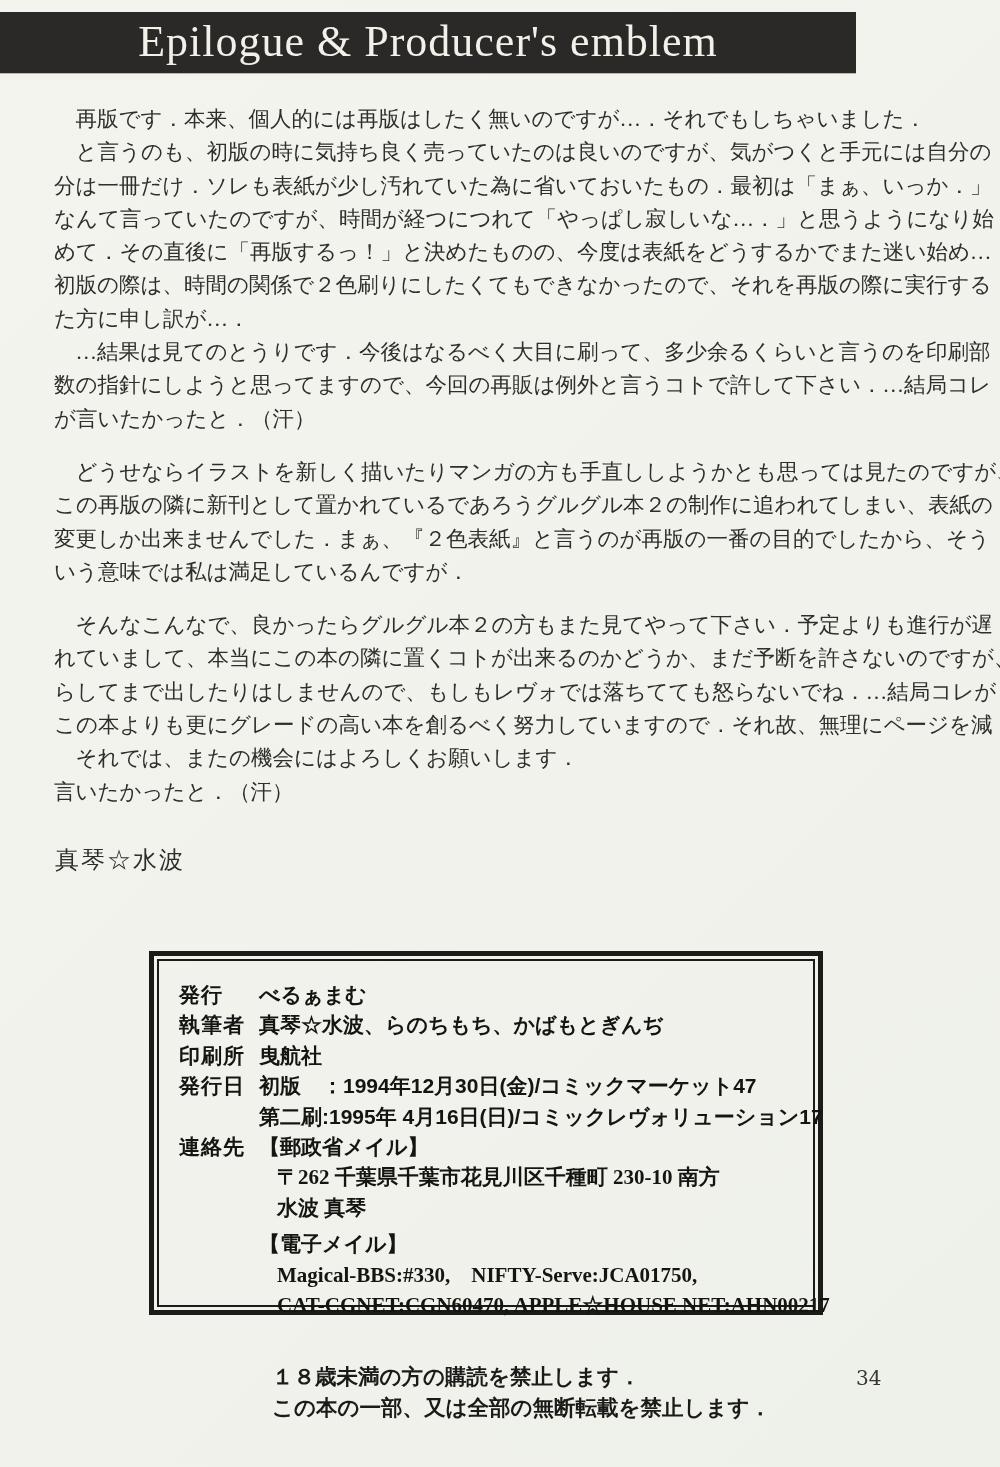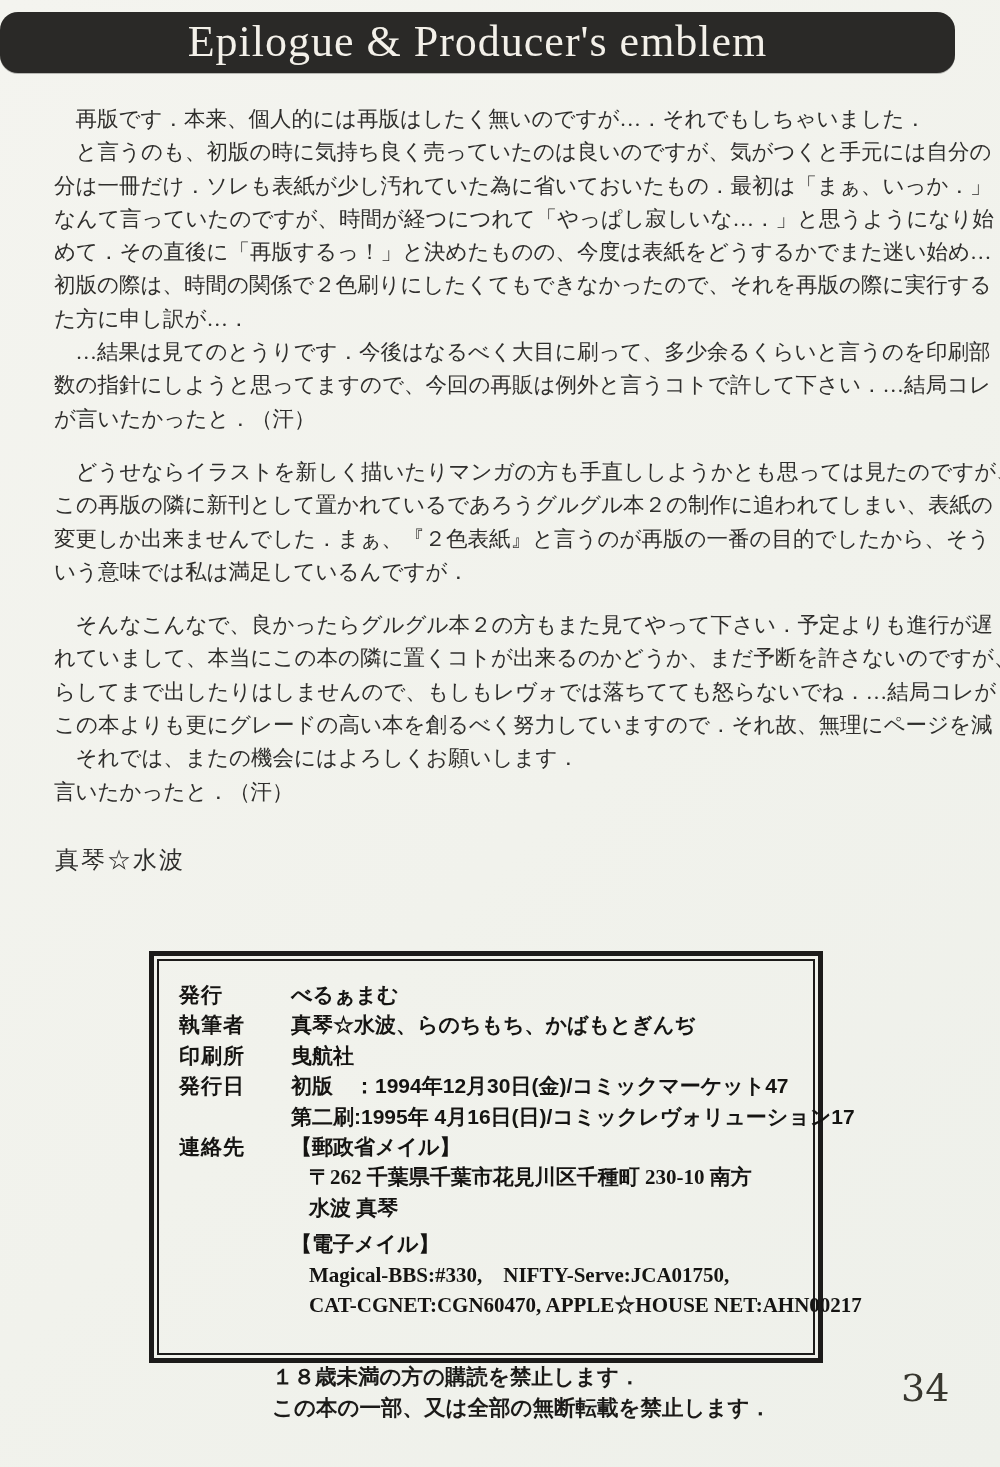--- a/index.html
+++ b/index.html
@@ -9,24 +9,23 @@
     height: 1467px;
     background: linear-gradient(135deg, #f4f4ef 0%, #f1f2ec 55%, #eef0ea 100%);
     font-family: "Liberation Serif", serif;
     overflow: hidden;
   }
 
   
   .band {
     position: absolute;
     left: 0; top: 12px;
-    width: 955px; height: 61px;
+    width: 856px; height: 61px;
     background: #2a2927;
     box-shadow: 0 1px 0 rgba(0,0,0,0.25);
-    border-radius: 18px;
   }
   .band-title {
     width: 100%;
     text-align: center;
     color: #f3f0e9;
     font-family: "Liberation Serif", serif;
     font-size: 44px;
     line-height: 60px;
     letter-spacing: 1px;
     white-space: pre;
@@ -51,60 +50,60 @@
     text-align: left;
     font-size: 24px;
     letter-spacing: 2px;
     color: #2f2e2c;
   }
 
   
   .colophon {
     position: absolute;
     left: 149px; top: 951px;
-    width: 674px; height: 412px;
+    width: 674px; height: 364px;
     border: 5px solid #1c1b1a;
     box-sizing: border-box;
   }
   .colophon-inner {
     position: absolute;
     top: 3px; left: 3px; right: 3px; bottom: 3px;
     border: 2px solid #1c1b1a;
     padding: 19px 8px 0 20px;
     box-sizing: border-box;
   }
   .crow {
     display: flex;
     font-family: "Liberation Sans", sans-serif;
     font-weight: bold;
     font-size: 21px;
     line-height: 30.4px;
     color: #151412;
   }
   .crow .clabel { flex: 0 0 80px; letter-spacing: 1px; }
-  .crow .cvalue { white-space: pre; margin-left: 32px; }
+  .crow .cvalue { white-space: pre; }
   .crow.indent .cvalue { padding-left: 18px; font-family: Liberation Serif, serif; }
   .crow.gap { margin-top: 6px; }
 
   
   .notice {
     position: absolute;
     left: 272px; top: 1362px;
     font-family: "Liberation Sans", sans-serif;
     font-weight: bold;
     font-size: 21.5px;
     line-height: 31px;
     color: #1b1a18;
   }
   .notice .nline { white-space: pre; font-family: Liberation Serif, serif; }
   .pageno {
     position: absolute;
-    left: 901px; top: 1366px;
+    left: 856px; top: 1366px;
     font-family: "DejaVu Serif", serif;
-    font-size: 38px;
+    font-size: 20px;
     color: #38372f;
   }
 </style>
 </head>
 <body>
 
 <div class="page">
 
   <div class="band">
     <div class="band-title">Epilogue &amp; Producer's emblem</div>

